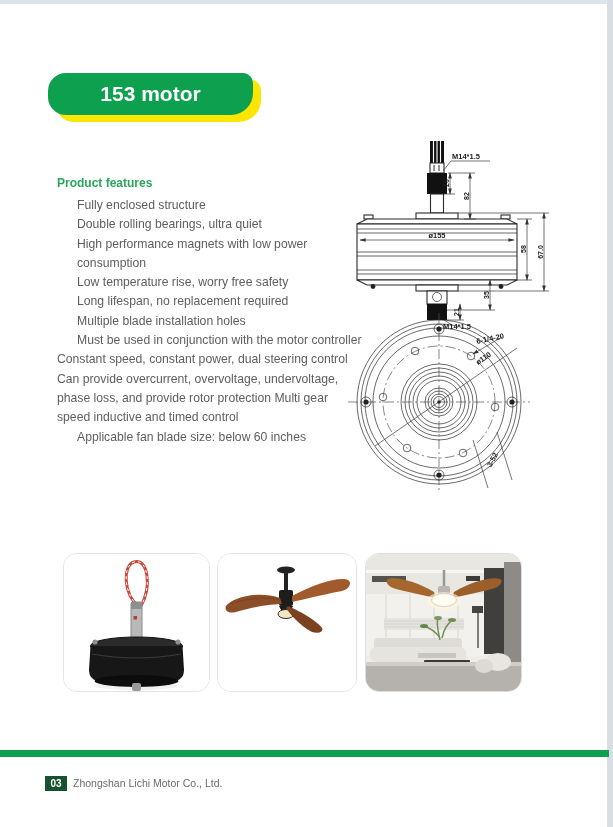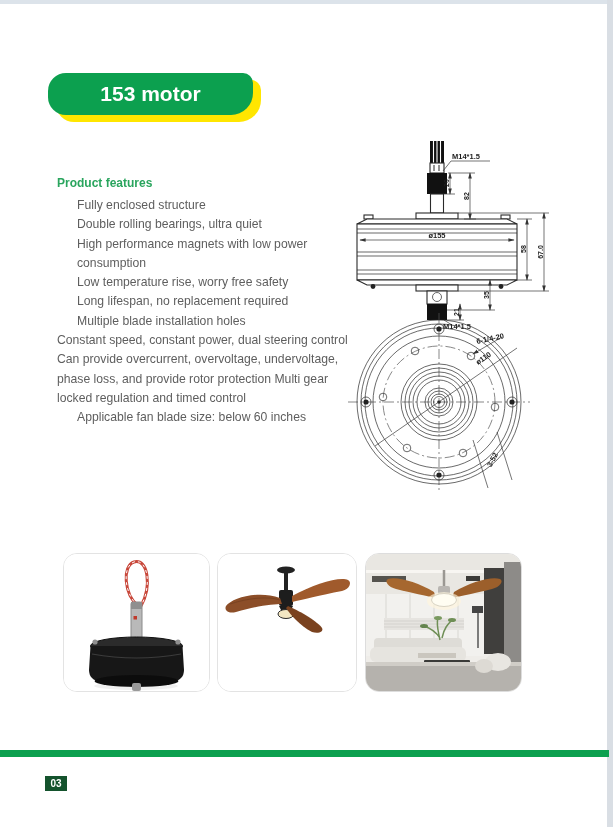--- a/index.html
+++ b/index.html
@@ -60,24 +60,25 @@
 
   <div class="features-heading" style="color:#2aa55e">Product features</div>
   <div class="features">
     <div class="feat indent">Fully enclosed structure</div>
     <div class="feat indent">Double rolling bearings, ultra quiet</div>
     <div class="feat indent">High performance magnets with low power</div>
     <div class="feat indent">consumption</div>
     <div class="feat indent">Low temperature rise, worry free safety</div>
     <div class="feat indent">Long lifespan, no replacement required</div>
     <div class="feat indent">Multiple blade installation holes</div>
+    <div class="feat indent">Must be used in conjunction with the motor controller</div>
     <div class="feat">Constant speed, constant power, dual steering control</div>
     <div class="feat">Can provide overcurrent, overvoltage, undervoltage,</div>
     <div class="feat">phase loss, and provide rotor protection Multi gear</div>
-    <div class="feat">locked regulation and timed control</div>
+    <div class="feat">speed inductive and timed control</div>
     <div class="feat indent">Applicable fan blade size: below 60 inches</div>
   </div>
 
   <svg class="drawing" viewBox="0 0 272 372">
     <defs>
       <marker id="ae" markerWidth="9" markerHeight="8" refX="8" refY="4" orient="auto">
         <path d="M0,1.4 L9,4 L0,6.6 Z" fill="#333"></path>
         </marker>
       <marker id="as" markerWidth="9" markerHeight="8" refX="1" refY="4" orient="auto">
         <path d="M9,1.4 L0,4 L9,6.6 Z" fill="#333"></path>
@@ -254,13 +255,14 @@
       <ellipse cx="58" cy="72" rx="4" ry="2" fill="#64844e"></ellipse>
       <rect x="0" y="108" width="155" height="6" fill="#d0cdc7"></rect>
       <rect x="0" y="112" width="155" height="25" fill="#b5b2ad"></rect>
       <ellipse cx="132" cy="108" rx="13" ry="9" fill="#e8e6e1"></ellipse>
       <ellipse cx="118" cy="112" rx="9" ry="7" fill="#dddad4"></ellipse>
     </svg>
   </div>
 
   <div class="footer-bar" style="background:#0ca04f"></div>
   <div class="page-num" style="background:#14532d">03</div>
+  <div class="company">Zhongshan Lichi Motor Co., Ltd.</div>
 </div>
 
 </body></html>

